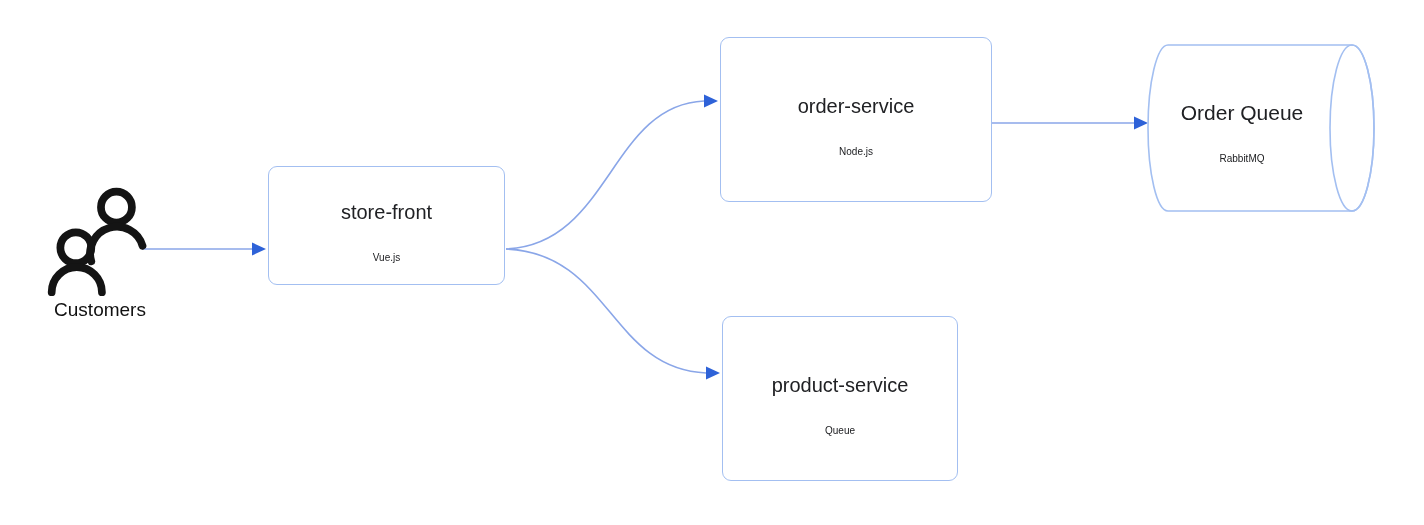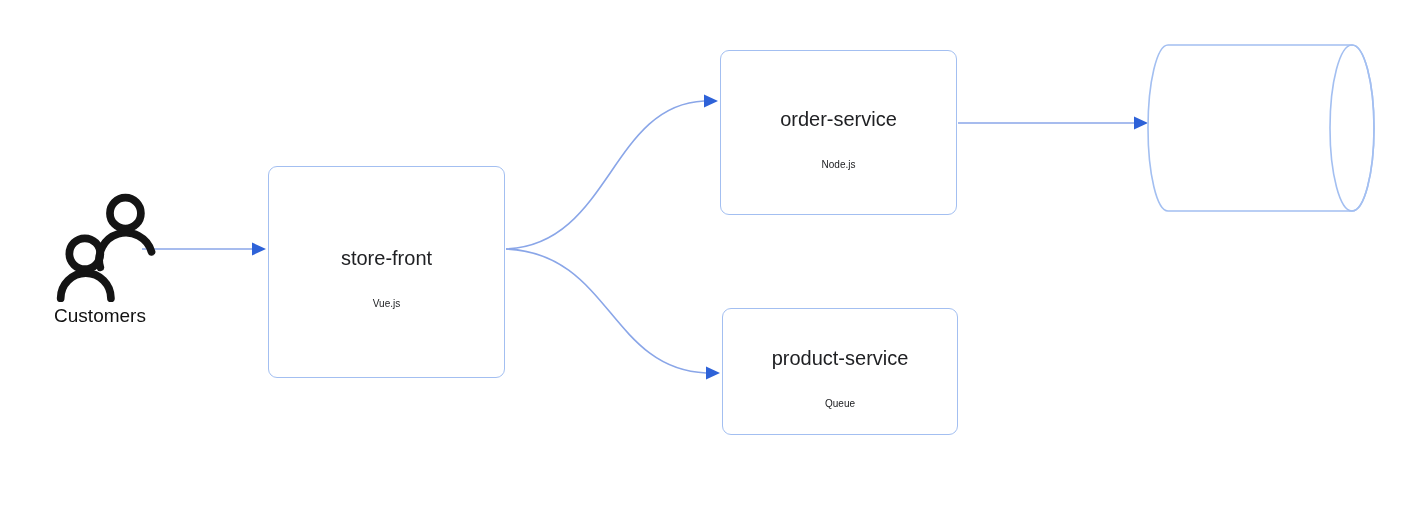--- a/index.html
+++ b/index.html
@@ -33,21 +33,21 @@
     gap:26px;padding-top:14px;box-sizing:border-box;
   }
   .cyl-text{
     position:absolute;
     display:flex;flex-direction:column;align-items:center;justify-content:center;
     gap:26px;padding-top:14px;box-sizing:border-box;
     background:transparent;
   }
   .node-title{font-size:20px;color:var(--text);line-height:24px;white-space:nowrap;}
   .node-sub{font-size:10px;color:var(--text);line-height:16px;white-space:nowrap;}
-  .actor{position:absolute;left:38px;top:188px;width:124px;display:flex;flex-direction:column;align-items:flex-end;}
+  .actor{position:absolute;left:38px;top:182px;width:124px;display:flex;flex-direction:column;align-items:center;}
   .actor svg{display:block;}
   .actor-label{width:124px;text-align:center;font-size:19px;color:#111;margin-top:1px;}
   .people{stroke:var(--icon);stroke-width:8;fill:none;stroke-linecap:round;}
 </style>
 </head>
 <body>
 
 <div class="canvas">
 
   <svg class="edges" viewBox="0 0 1424 525" aria-hidden="true">
@@ -73,29 +73,33 @@
       <g class="people">
         <circle cx="70" cy="26" r="16"></circle>
         <path d="M 44 82 A 27 27 0 0 1 97 66"></path>
         <circle cx="28" cy="68" r="16"></circle>
         <path d="M 3 114 A 26 26 0 0 1 55 114"></path>
       </g>
     </svg>
     <div class="actor-label">Customers</div>
   </div>
 
-  <div class="node" style="left:268px;top:166px;width:237px;height:212px;">
+  <div class="node" style="left:268px;top:166px;width:237px;height:119px;">
     <div class="node-title">store-front</div>
     <div class="node-sub">Vue.js</div>
   </div>
 
-  <div class="node" style="left:720px;top:50px;width:237px;height:165px;">
+  <div class="node" style="left:720px;top:37px;width:272px;height:165px;">
     <div class="node-title">order-service</div>
     <div class="node-sub">Node.js</div>
   </div>
 
-  <div class="node" style="left:722px;top:308px;width:236px;height:127px;">
+  <div class="node" style="left:722px;top:316px;width:236px;height:165px;">
     <div class="node-title">product-service</div>
     <div class="node-sub">Queue</div>
   </div>
 
+  <div class="cyl-text" style="left:1152px;top:44px;width:180px;height:166px;">
+    <div class="node-title" style="font-size:21px;">Order Queue</div>
+    <div class="node-sub">RabbitMQ</div>
+  </div>
 
 </div>
 
 </body></html>

